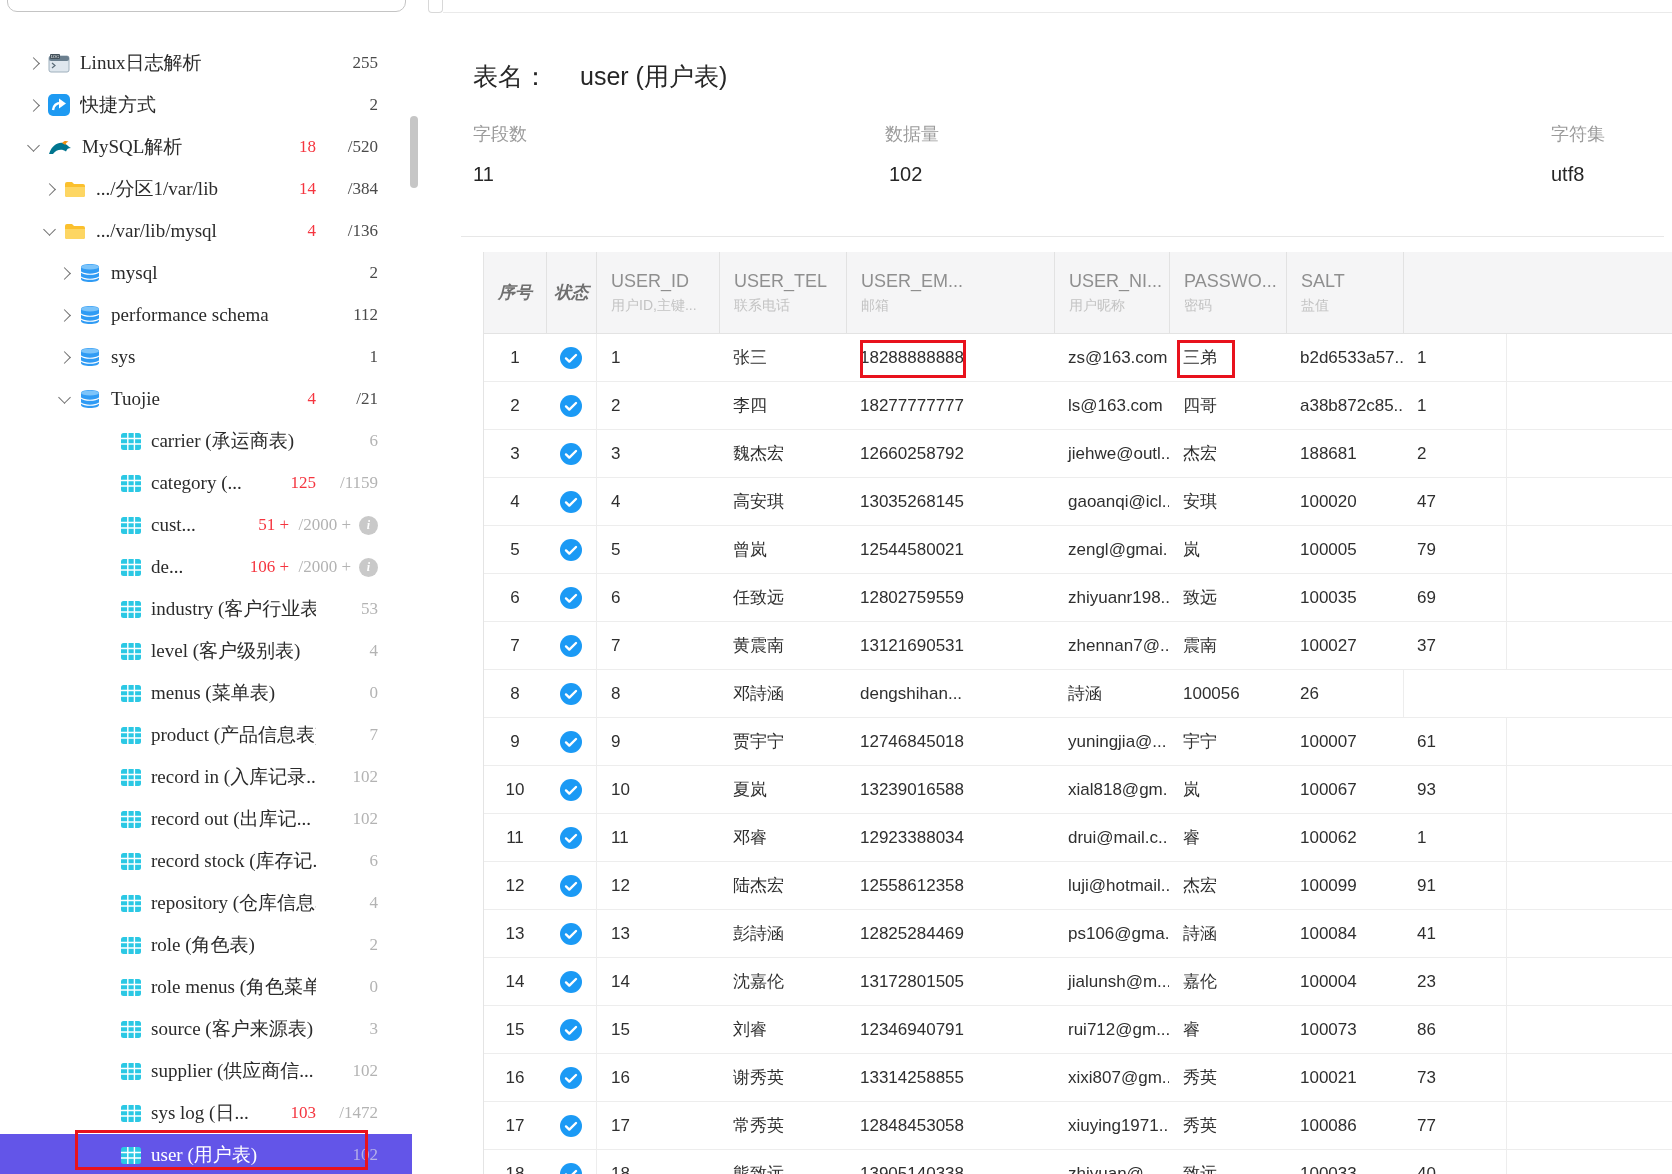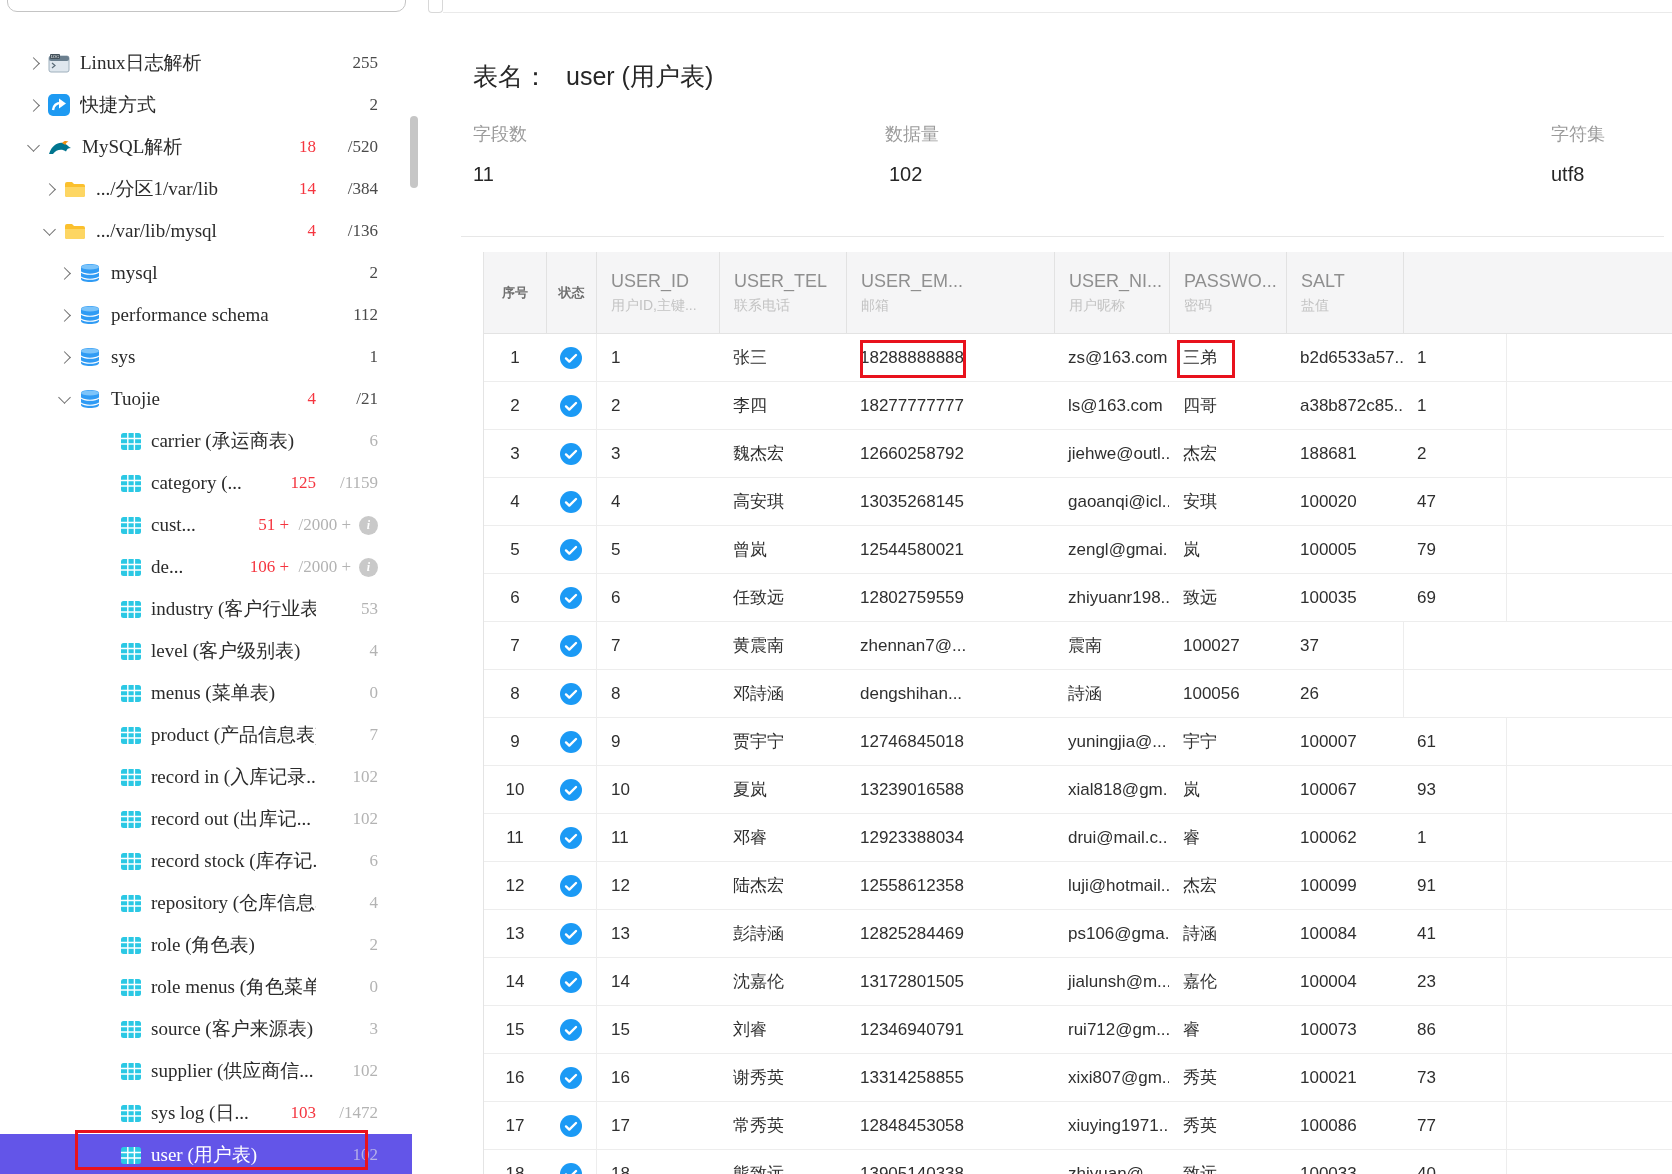--- a/index.html
+++ b/index.html
@@ -35,37 +35,37 @@
   .tree-item.selected .chev { border-color:#fff; }
   #sb-scroll-thumb { position:absolute; left:410px; top:116px; width:8px; height:72px;
     border-radius:4px; background:#c6c6c6; }
 
   
   .tab-stub { position:absolute; left:428px; top:0; width:15px; height:13px; background:#fff;
     border:1px solid #d8d8d8; border-top:none; border-radius:0 0 4px 4px; }
   .top-divider { position:absolute; left:443px; top:12px; width:1229px; height:1px; background:#eaeaea; }
 
   
-  #page-title { position:absolute; left:473px; top:60px; display:flex; gap:18px;
+  #page-title { position:absolute; left:473px; top:60px; display:flex; gap:32px;
     font-size:25px; color:#262626; align-items:baseline; }
   .stat-label { position:absolute; top:122px; font-size:18px; color:#9b9b9b; }
   .stat-value { position:absolute; top:163px; font-size:20px; color:#262626; }
   .stats-divider { position:absolute; left:461px; top:236px; width:1203px; height:1px; background:#e7e7e7; }
 
   
   #dtable { position:absolute; left:483px; top:252px; width:1189px; border-left:1px solid #e4e4e4; }
   .grid-cols { display:grid; grid-template-columns:62px 50px 123px 127px 208px 115px 117px 117px 103px minmax(167px,1fr); }
   #thead { height:82px; background:#f5f5f6; border-bottom:1px solid #e3e3e3; }
   .th { display:flex; flex-direction:column; justify-content:center; gap:5px; padding-left:14px;
     border-left:1px solid #e2e2e2; overflow:hidden; }
   .th:first-child { border-left:none; }
   .th .h1 { font-size:18px; color:#8f8f8f; white-space:nowrap; }
   .th .h2 { font-size:14px; color:#c3c3c3; white-space:nowrap; }
   .th.ccenter { align-items:center; padding-left:0; }
-  .th.ccenter .h1 { color:#6f6f6f; font-weight:bold; font-size:13px; }
+  .th.ccenter .h1 { color:#6f6f6f; font-weight:bold; font-size:17px;font-style:italic; }
   .trow { height:48px; border-bottom:1px solid #ededed; background:#fff; }
   .td { display:flex; align-items:center; padding-left:14px; font-size:17px; color:#2f2f2f;
     white-space:nowrap; overflow:hidden; }
   .td.ccenter { justify-content:center; padding-left:0; }
   .td.sep { border-left:1px solid #ededed; }
   .check-icon { display:block; }
 
   
   .anno { position:absolute; border:3px solid #e8121c; background:transparent; }
   #anno-tel  { left:860px; top:340px; width:106px; height:38px; }
@@ -641,20 +641,21 @@
         <div class="trow grid-cols">
     <div class="td ccenter">7</div>
     <div class="td ccenter">
       <svg class="check-icon" width="22" height="22" viewBox="0 0 22 22">
         <circle cx="11" cy="11" r="11" fill="#1b9af5"></circle>
         <path d="M6 11.4l3.3 3.2L16 8" stroke="#fff" stroke-width="2.4" fill="none" stroke-linecap="round" stroke-linejoin="round"></path>
       </svg>
     </div>
     <div class="td sep">7</div>
     <div class="td">黄震南</div>
+    <div class="td">13121690531</div>
     <div class="td">zhennan7@...</div>
     <div class="td">震南</div>
     <div class="td">100027</div>
     <div class="td">37</div>
     <div class="td sep"></div>
   </div>
         <div class="trow grid-cols">
     <div class="td ccenter">8</div>
     <div class="td ccenter">
       <svg class="check-icon" width="22" height="22" viewBox="0 0 22 22">

